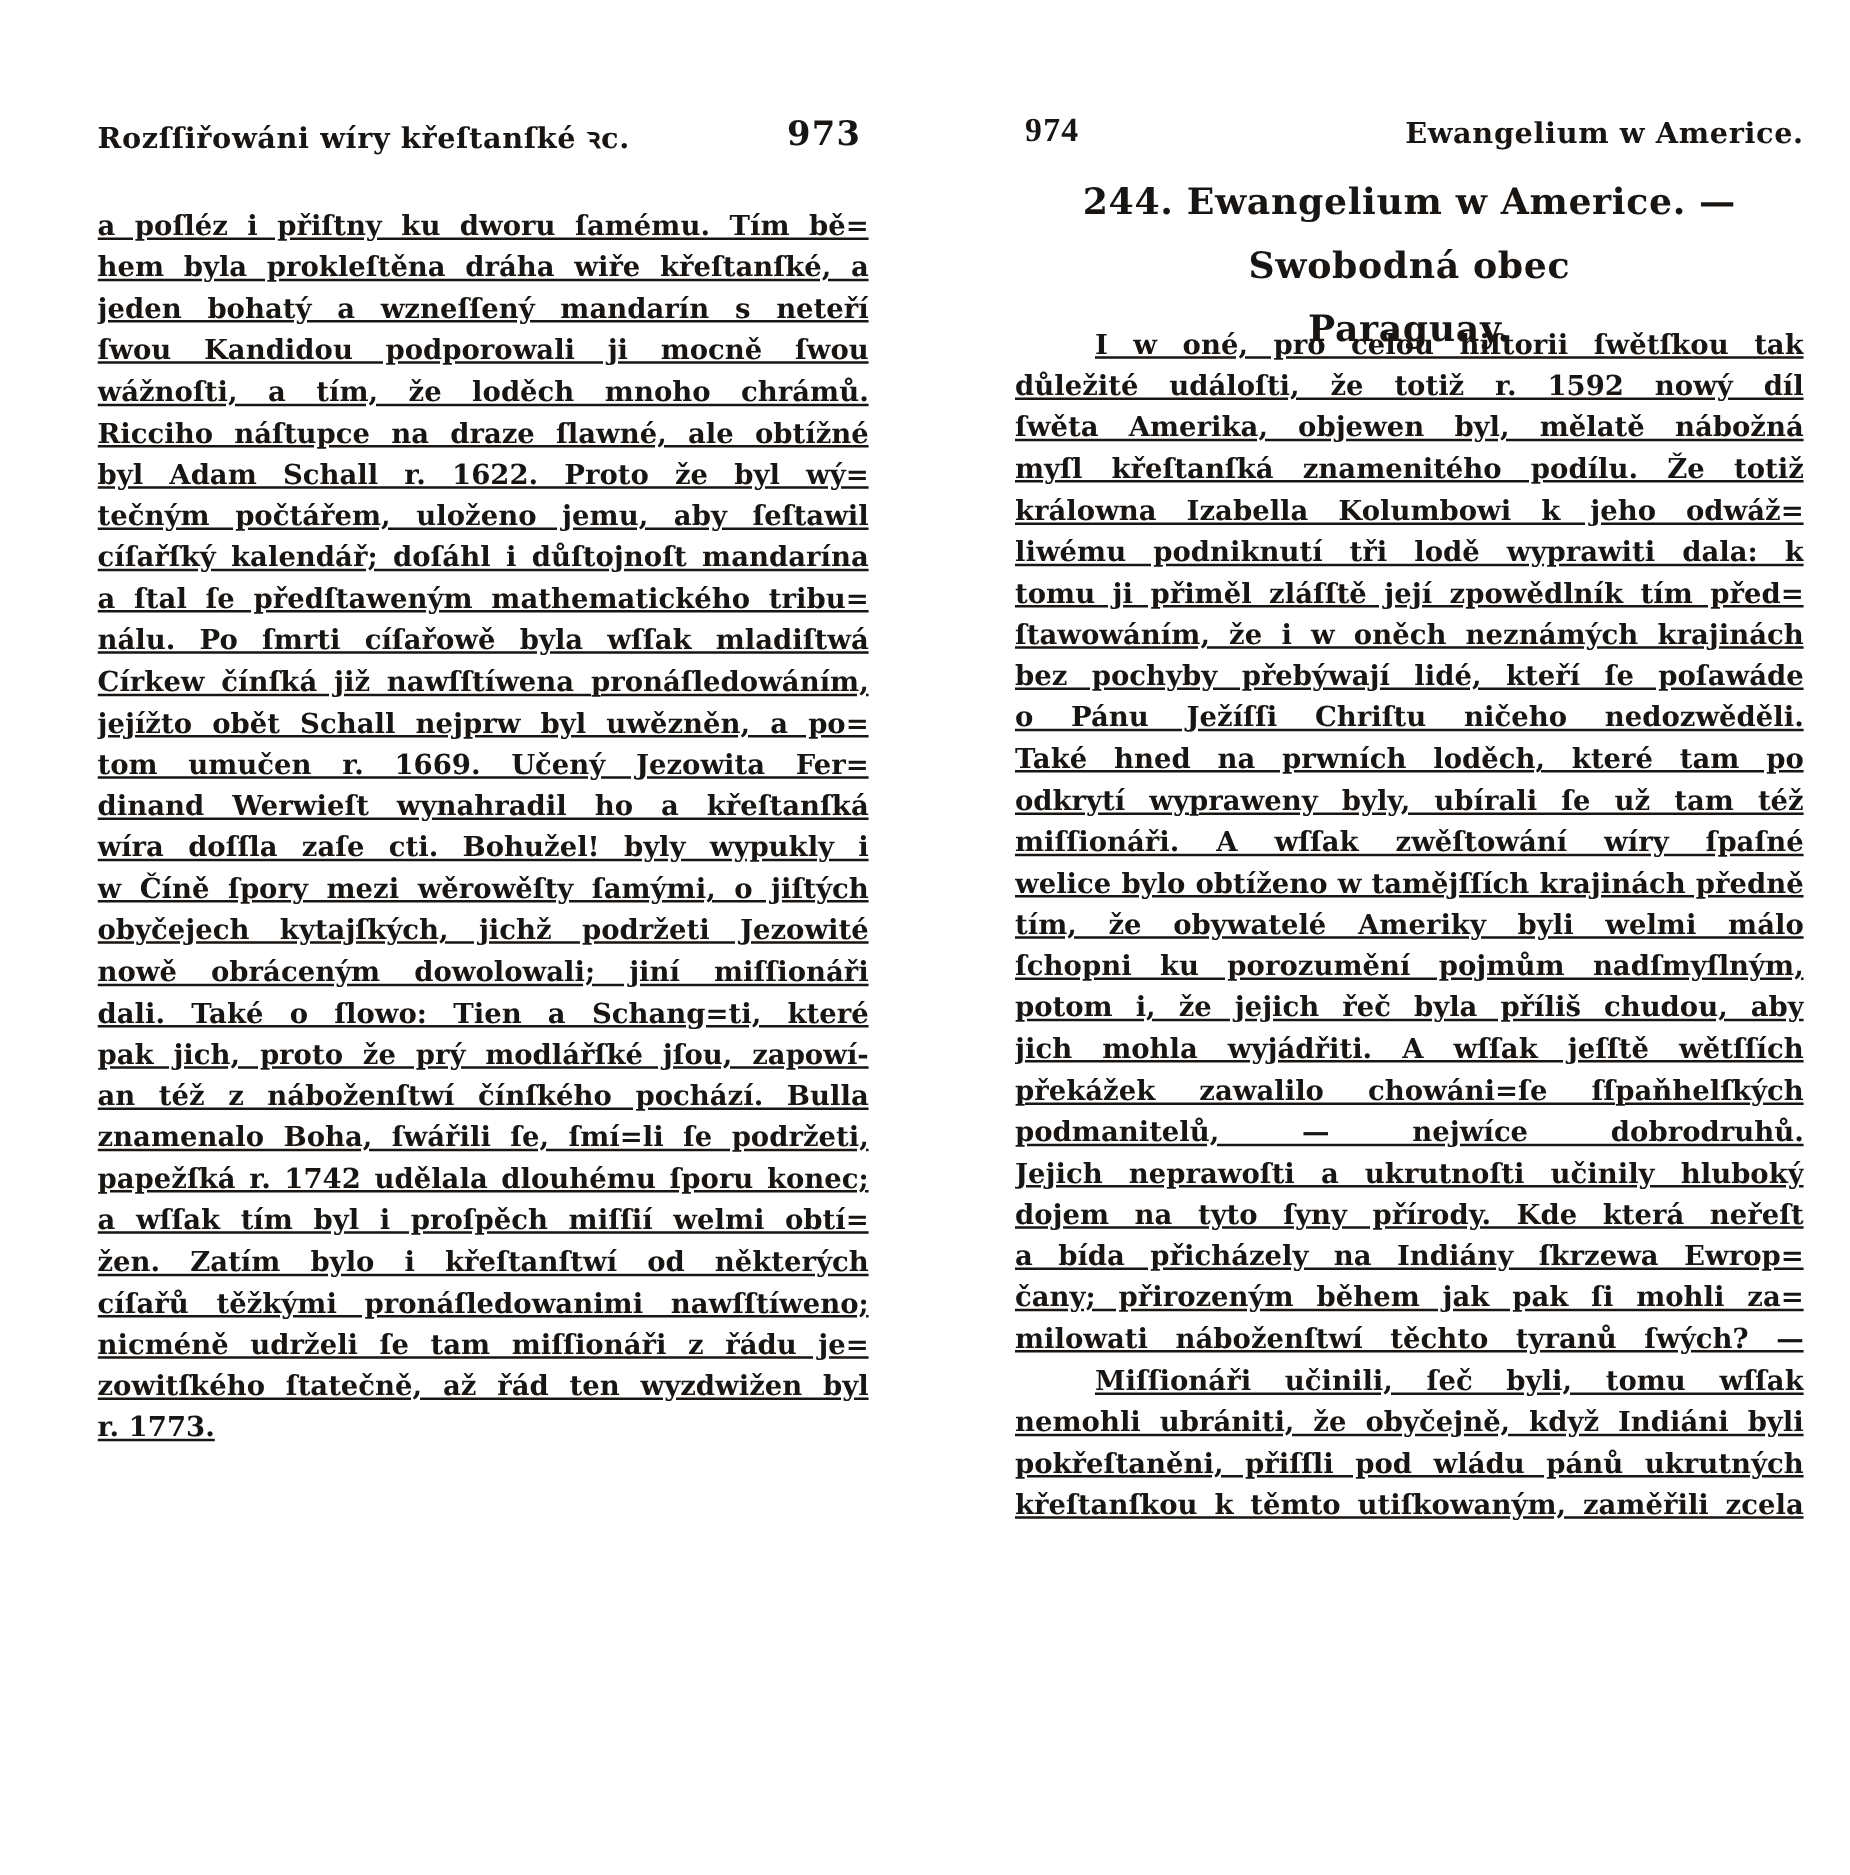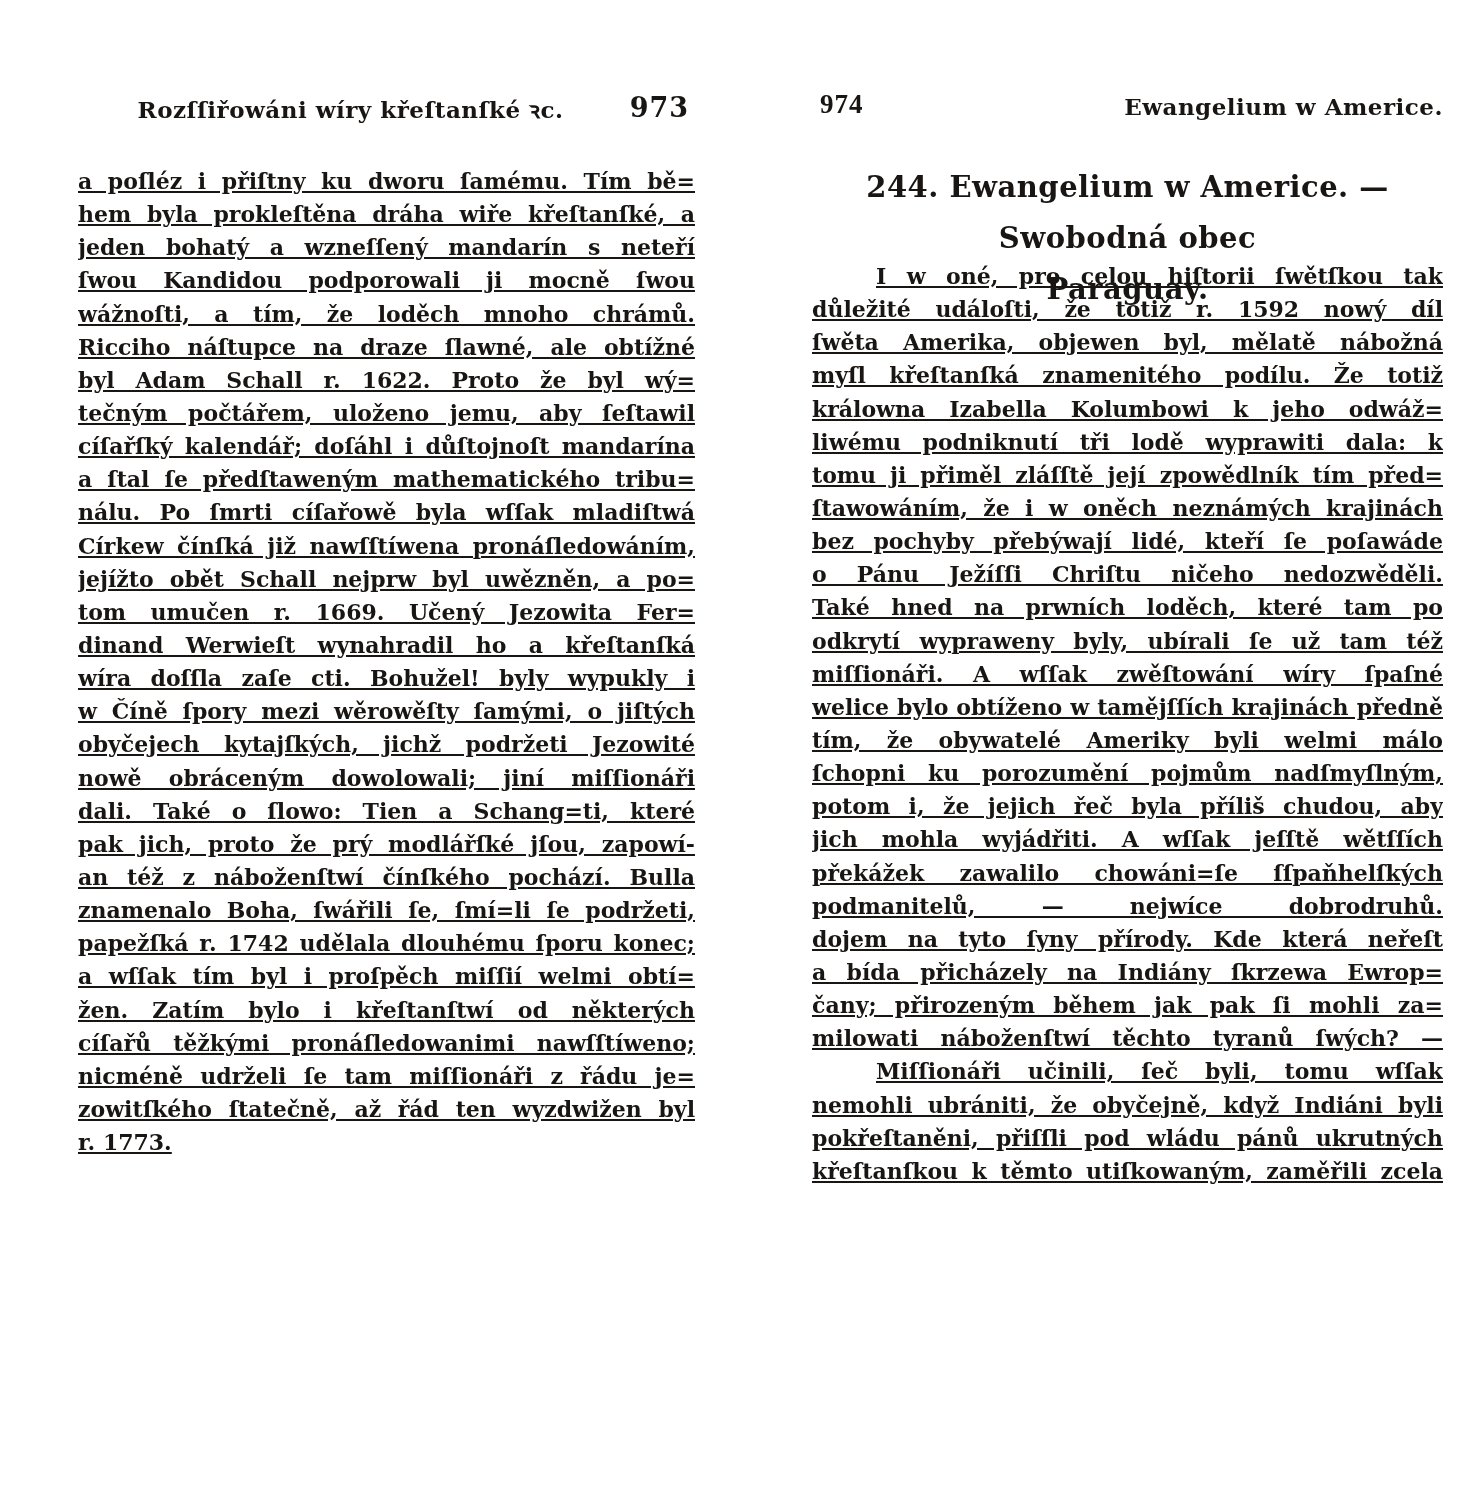--- a/index.html
+++ b/index.html
@@ -9,27 +9,27 @@
     font-family:"DejaVu Serif", serif; color:#181512;
   }
   .page { position:absolute; top:88px; }
   .page-left  { left:78px;  width:617px; }
   .page-right { left:812px; width:631px; }
 
   .running-head { position:absolute; top:0; left:0; width:100%; height:44px; font-weight:bold; }
   .head-title { font-size:23px; letter-spacing:0.5px; }
   .page-num   { font-size:27px; letter-spacing:1px; }
 
-  .page-left .head-title  { position:absolute; left:0; width:545px; text-align:center; top:5px; }
+  .page-left .head-title  { position:absolute; left:0; width:545px; top:5px; }
   .page-left .page-num    { position:absolute; right:6px; top:4px; }
   .page-right .page-num   { position:absolute; left:8px; top:1px;font-family:Liberation Serif, serif; }
   .page-right .head-title { position:absolute; left:0; width:100%; text-align:right; top:5px; }
 
   .section-heading {
-    position:absolute; top:74px; left:0; width:100%;
+    position:absolute; top:48px; left:0; width:100%;
     text-align:center; font-weight:bold; font-size:29px; line-height:51px;
     letter-spacing:0.5px;
   }
 
   .body { position:absolute; left:0; width:100%; }
   .page-left  .body { top:77px; }
   .page-right .body { top:172px; }
 
   .line {
     font-weight:bold; font-size:22px; line-height:33.15px; height:33.15px;
@@ -106,20 +106,21 @@
         <div class="line">Také hned na prwních loděch, které tam po</div>
         <div class="line">odkrytí wypraweny byly, ubírali ſe už tam též</div>
         <div class="line">miſſionáři.  A wſſak zwěſtowání wíry ſpaſné</div>
         <div class="line">welice bylo obtíženo w tamějſſích krajinách předně</div>
         <div class="line">tím, že obywatelé Ameriky byli welmi málo</div>
         <div class="line">ſchopni ku porozumění pojmům nadſmyſlným,</div>
         <div class="line">potom i, že jejich řeč byla příliš chudou, aby</div>
         <div class="line">jich mohla wyjádřiti.  A wſſak jeſſtě wětſſích</div>
         <div class="line">překážek zawalilo chowáni=ſe ſſpaňhelſkých</div>
         <div class="line">podmanitelů, — nejwíce dobrodruhů.</div>
+        <div class="line">Jejich neprawoſti a ukrutnoſti učinily hluboký</div>
         <div class="line">dojem na tyto ſyny přírody.  Kde která neřeſt</div>
         <div class="line">a bída přicházely na Indiány ſkrzewa Ewrop=</div>
         <div class="line">čany; přirozeným během jak pak ſi mohli za=</div>
         <div class="line">milowati náboženſtwí těchto tyranů ſwých? —</div>
         <div class="line indent">Miſſionáři učinili, ſeč byli, tomu wſſak</div>
         <div class="line">nemohli ubrániti, že obyčejně, když Indiáni byli</div>
         <div class="line">pokřeſtaněni, přiſſli pod wládu pánů ukrutných</div>
         <div class="line">křeſtanſkou k těmto utiſkowaným, zaměřili zcela</div>
       </div>
   </div>

